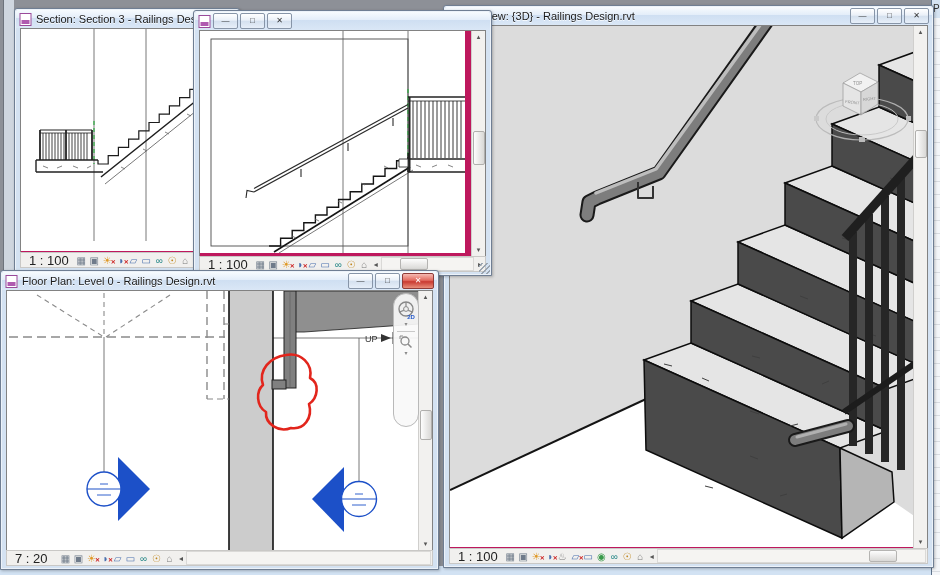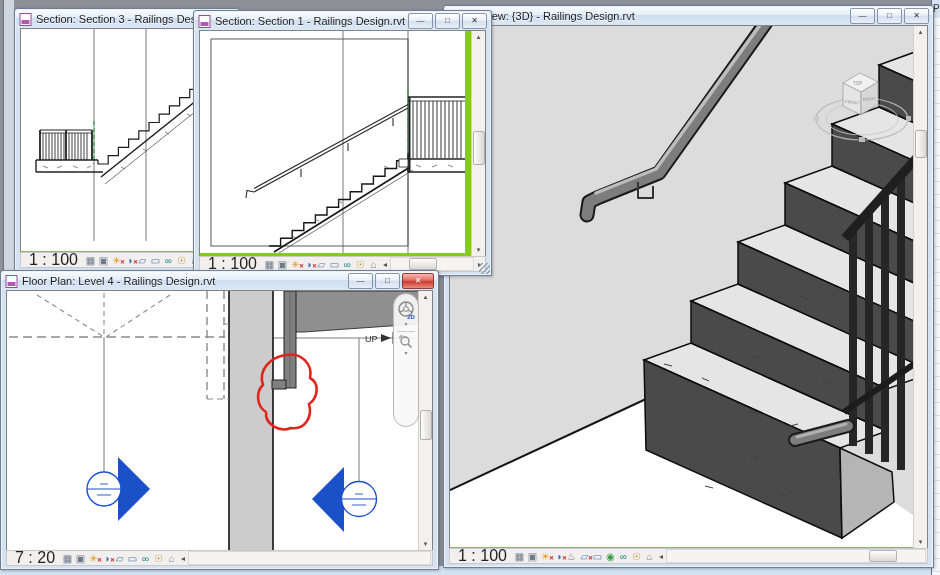--- a/index.html
+++ b/index.html
@@ -15,24 +15,24 @@
        display:flex;align-items:center;padding:0 3px;overflow:hidden;}
   .titlebar .title{font-size:11px;color:#1a1a1a;white-space:nowrap;margin-left:4px;flex:1;
        text-shadow:0 1px 0 rgba(255,255,255,.85);}
   .capbtns{display:flex;align-items:center;}
   .capbtn{width:23px;height:14px;border:1px solid #8795a8;border-radius:2px;margin-left:2px;
        background:linear-gradient(#ffffff,#eaf0f8 45%,#d4e0ee 50%,#e7eff9);
        display:flex;align-items:center;justify-content:center;font-size:8px;line-height:8px;color:#333;}
   .capbtn.close-red{width:30px;background:linear-gradient(#f6bab2,#e26b60 45%,#c93a31 55%,#e98f7b);
        color:#fff;border-color:#8e3b38;}
   .rvticon{width:13px;height:13px;flex:0 0 13px;}
-  .content{position:absolute;left:5px;right:5px;top:19px;bottom:18px;background:#84cc16;border:1px solid #828282;overflow:hidden;}
+  .content{position:absolute;left:5px;right:5px;top:19px;bottom:18px;background:#be185d;border:1px solid #828282;overflow:hidden;}
   .statusbar{position:absolute;left:5px;right:5px;bottom:3px;height:14px;background:#f1f0ee;
        border:1px solid #c9c8c6;display:flex;align-items:center;font-size:10px;color:#222;overflow:hidden;}
-  .scale-label{padding:0 6px 0 8px;min-width:38px;font-size:16px;}
+  .scale-label{padding:0 6px 0 8px;min-width:38px;font-size:13px;}
   .vc-icons{display:flex;align-items:center;}
   .vc-icon{display:inline-block;width:13px;height:13px;font-size:10px;line-height:13px;text-align:center;position:relative;}
   .vc-icon i{position:absolute;right:-2px;bottom:-2px;font-size:6px;font-style:normal;font-weight:bold;}
   .hs-arrow{font-size:8px;color:#555;padding:0 3px;}
   .hscroll{flex:1;height:12px;background:#f5f4f2;border:1px solid #dad9d7;position:relative;margin-right:1px;}
   .hthumb{position:absolute;top:0;height:10px;background:linear-gradient(#fdfdfd,#d9d8d6);border:1px solid #b5b4b2;border-radius:2px;}
   .vscroll{position:absolute;right:0;top:0;bottom:0;width:13px;background:#f2f1ef;border-left:1px solid #d0cfcd;z-index:5;}
   .vs-arrow{display:block;height:12px;text-align:center;font-size:7px;color:#555;line-height:12px;}
   .vs-arrow.bottom{position:absolute;bottom:0;left:0;right:0;}
   .vthumb{position:absolute;left:1px;width:10px;background:linear-gradient(90deg,#fdfdfd,#d9d8d6);
@@ -242,21 +242,20 @@
       </span>
   </div>
 </div>
 
 <div class="win" style="left:193px;top:10px;width:297px;height:264px;z-index:4;">
   <div class="titlebar">
     <svg class="rvticon" viewBox="0 0 13 13">
         <rect x="1" y="0.5" width="11" height="12" fill="#fff" stroke="#9a4a9a"></rect>
         <rect x="2.5" y="7" width="8" height="4" fill="#b05ab0"></rect>
       </svg>
-    <span class="title">Section: Section 1 - Railings Design.rvt</span>
     <span class="capbtns">
       <span class="capbtn">
           <span>—</span>
         </span>
       <span class="capbtn">
           <span>□</span>
         </span>
       <span class="capbtn">
           <span>✕</span>
         </span>
@@ -332,21 +331,21 @@
   </div>
   <div class="grip"></div>
 </div>
 
 <div class="win" style="left:0px;top:270px;width:437px;height:298px;z-index:5;">
   <div class="titlebar">
     <svg class="rvticon" viewBox="0 0 13 13">
         <rect x="1" y="0.5" width="11" height="12" fill="#fff" stroke="#9a4a9a"></rect>
         <rect x="2.5" y="7" width="8" height="4" fill="#b05ab0"></rect>
       </svg>
-    <span class="title">Floor Plan: Level 4 - Railings Design.rvt</span>
+    <span class="title">Floor Plan: Level 0 - Railings Design.rvt</span>
     <span class="capbtns">
       <span class="capbtn">
           <span>—</span>
         </span>
       <span class="capbtn">
           <span>□</span>
         </span>
       <span class="capbtn close-red">
           <span>✕</span>
         </span>

